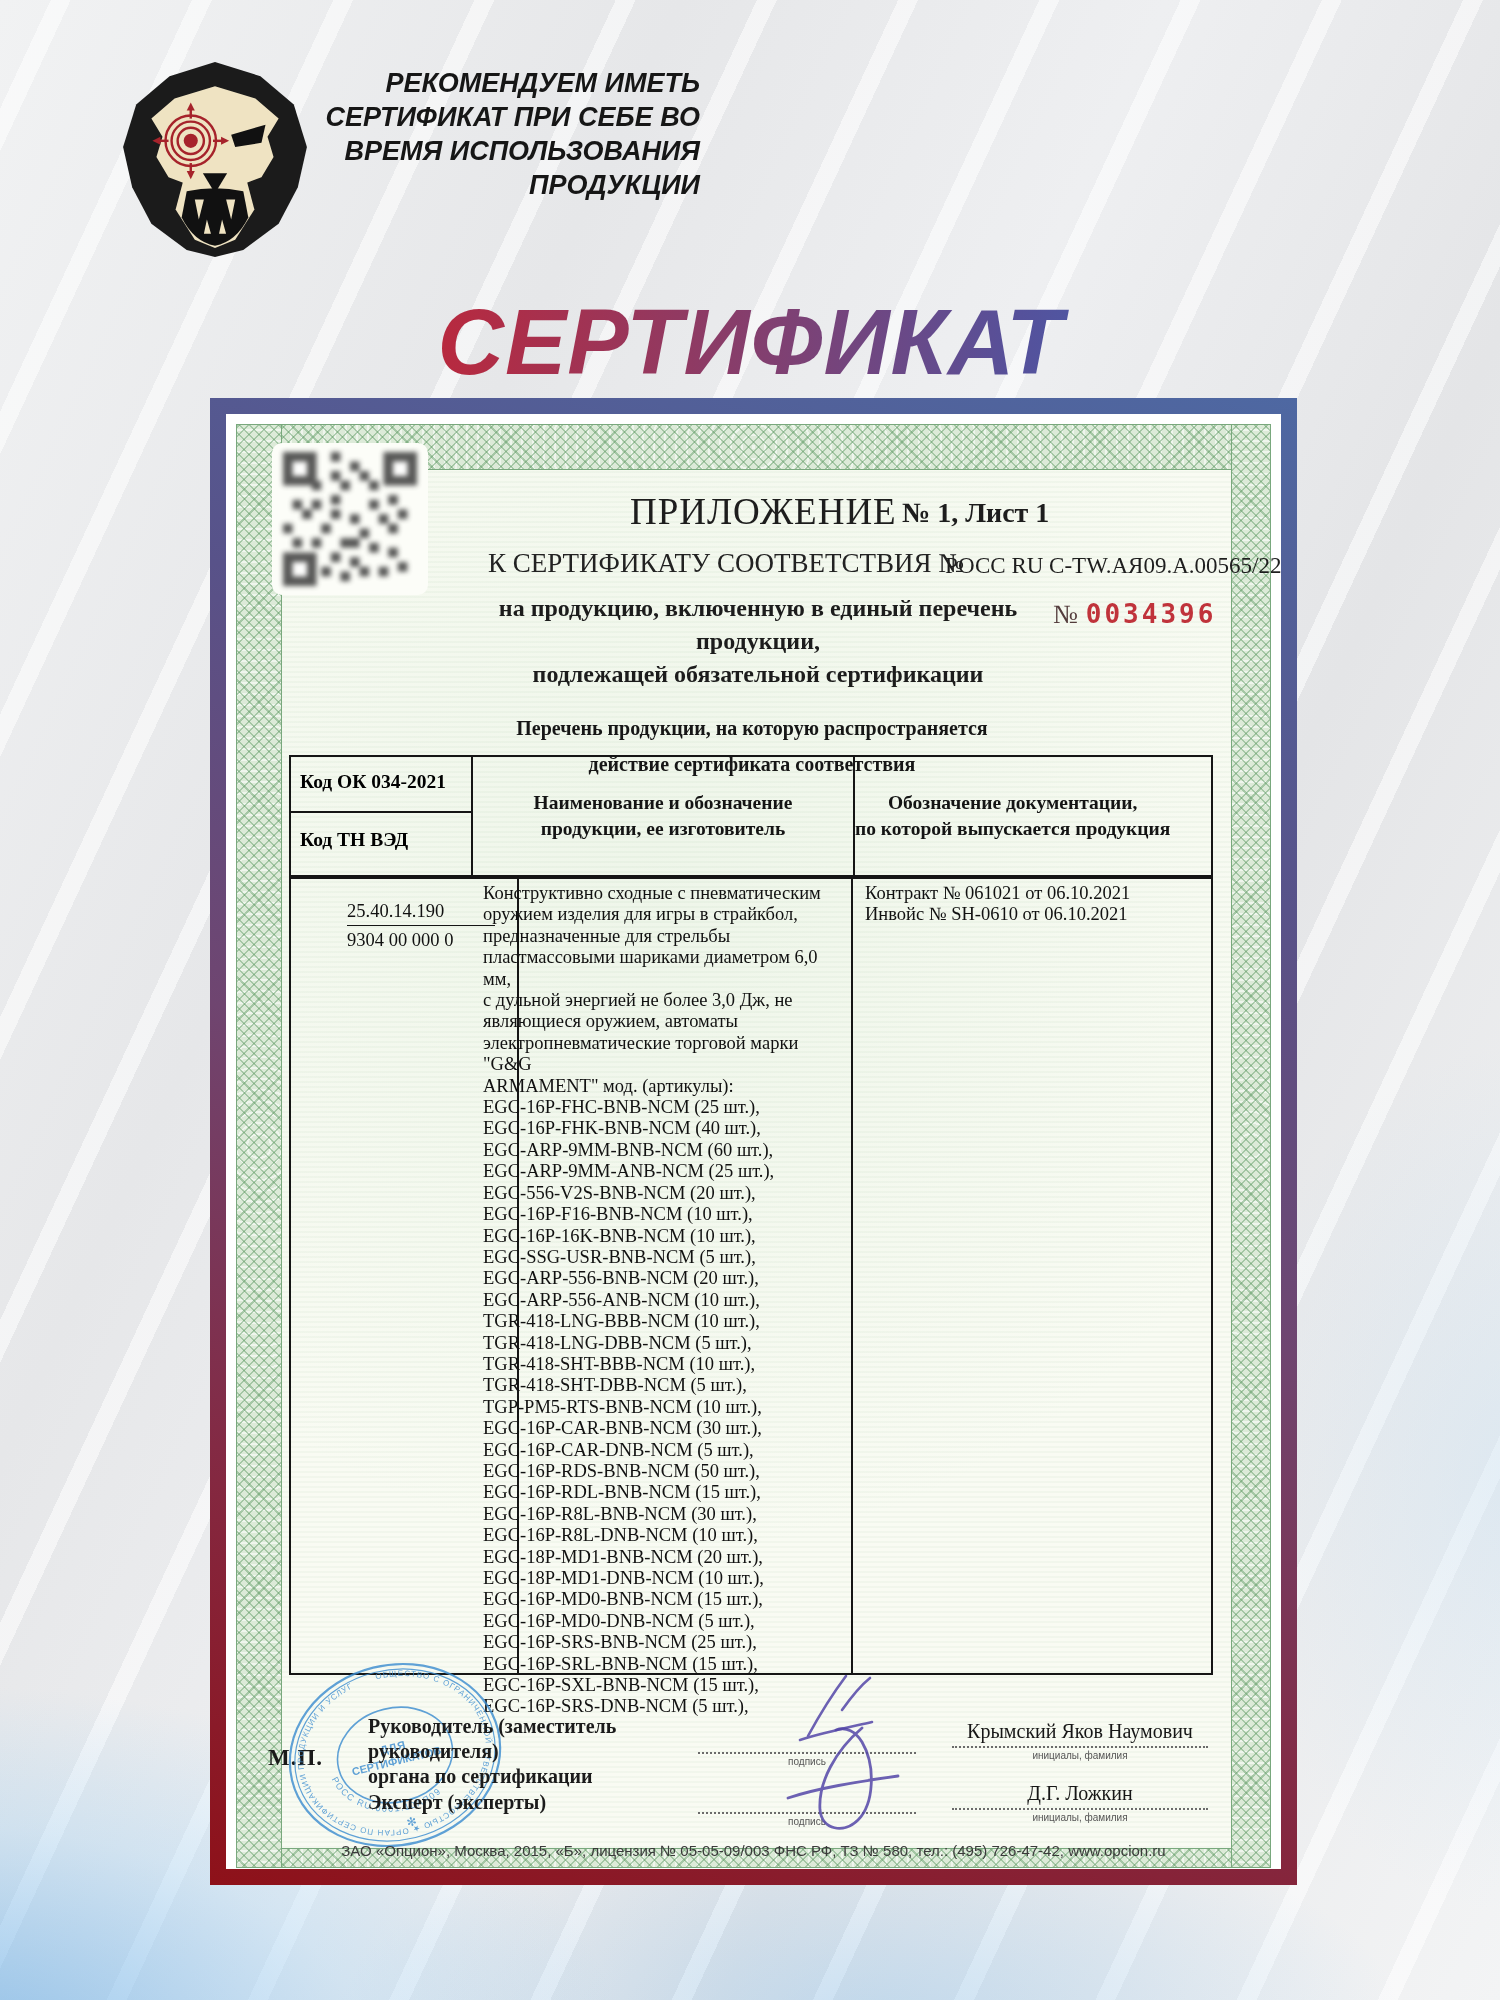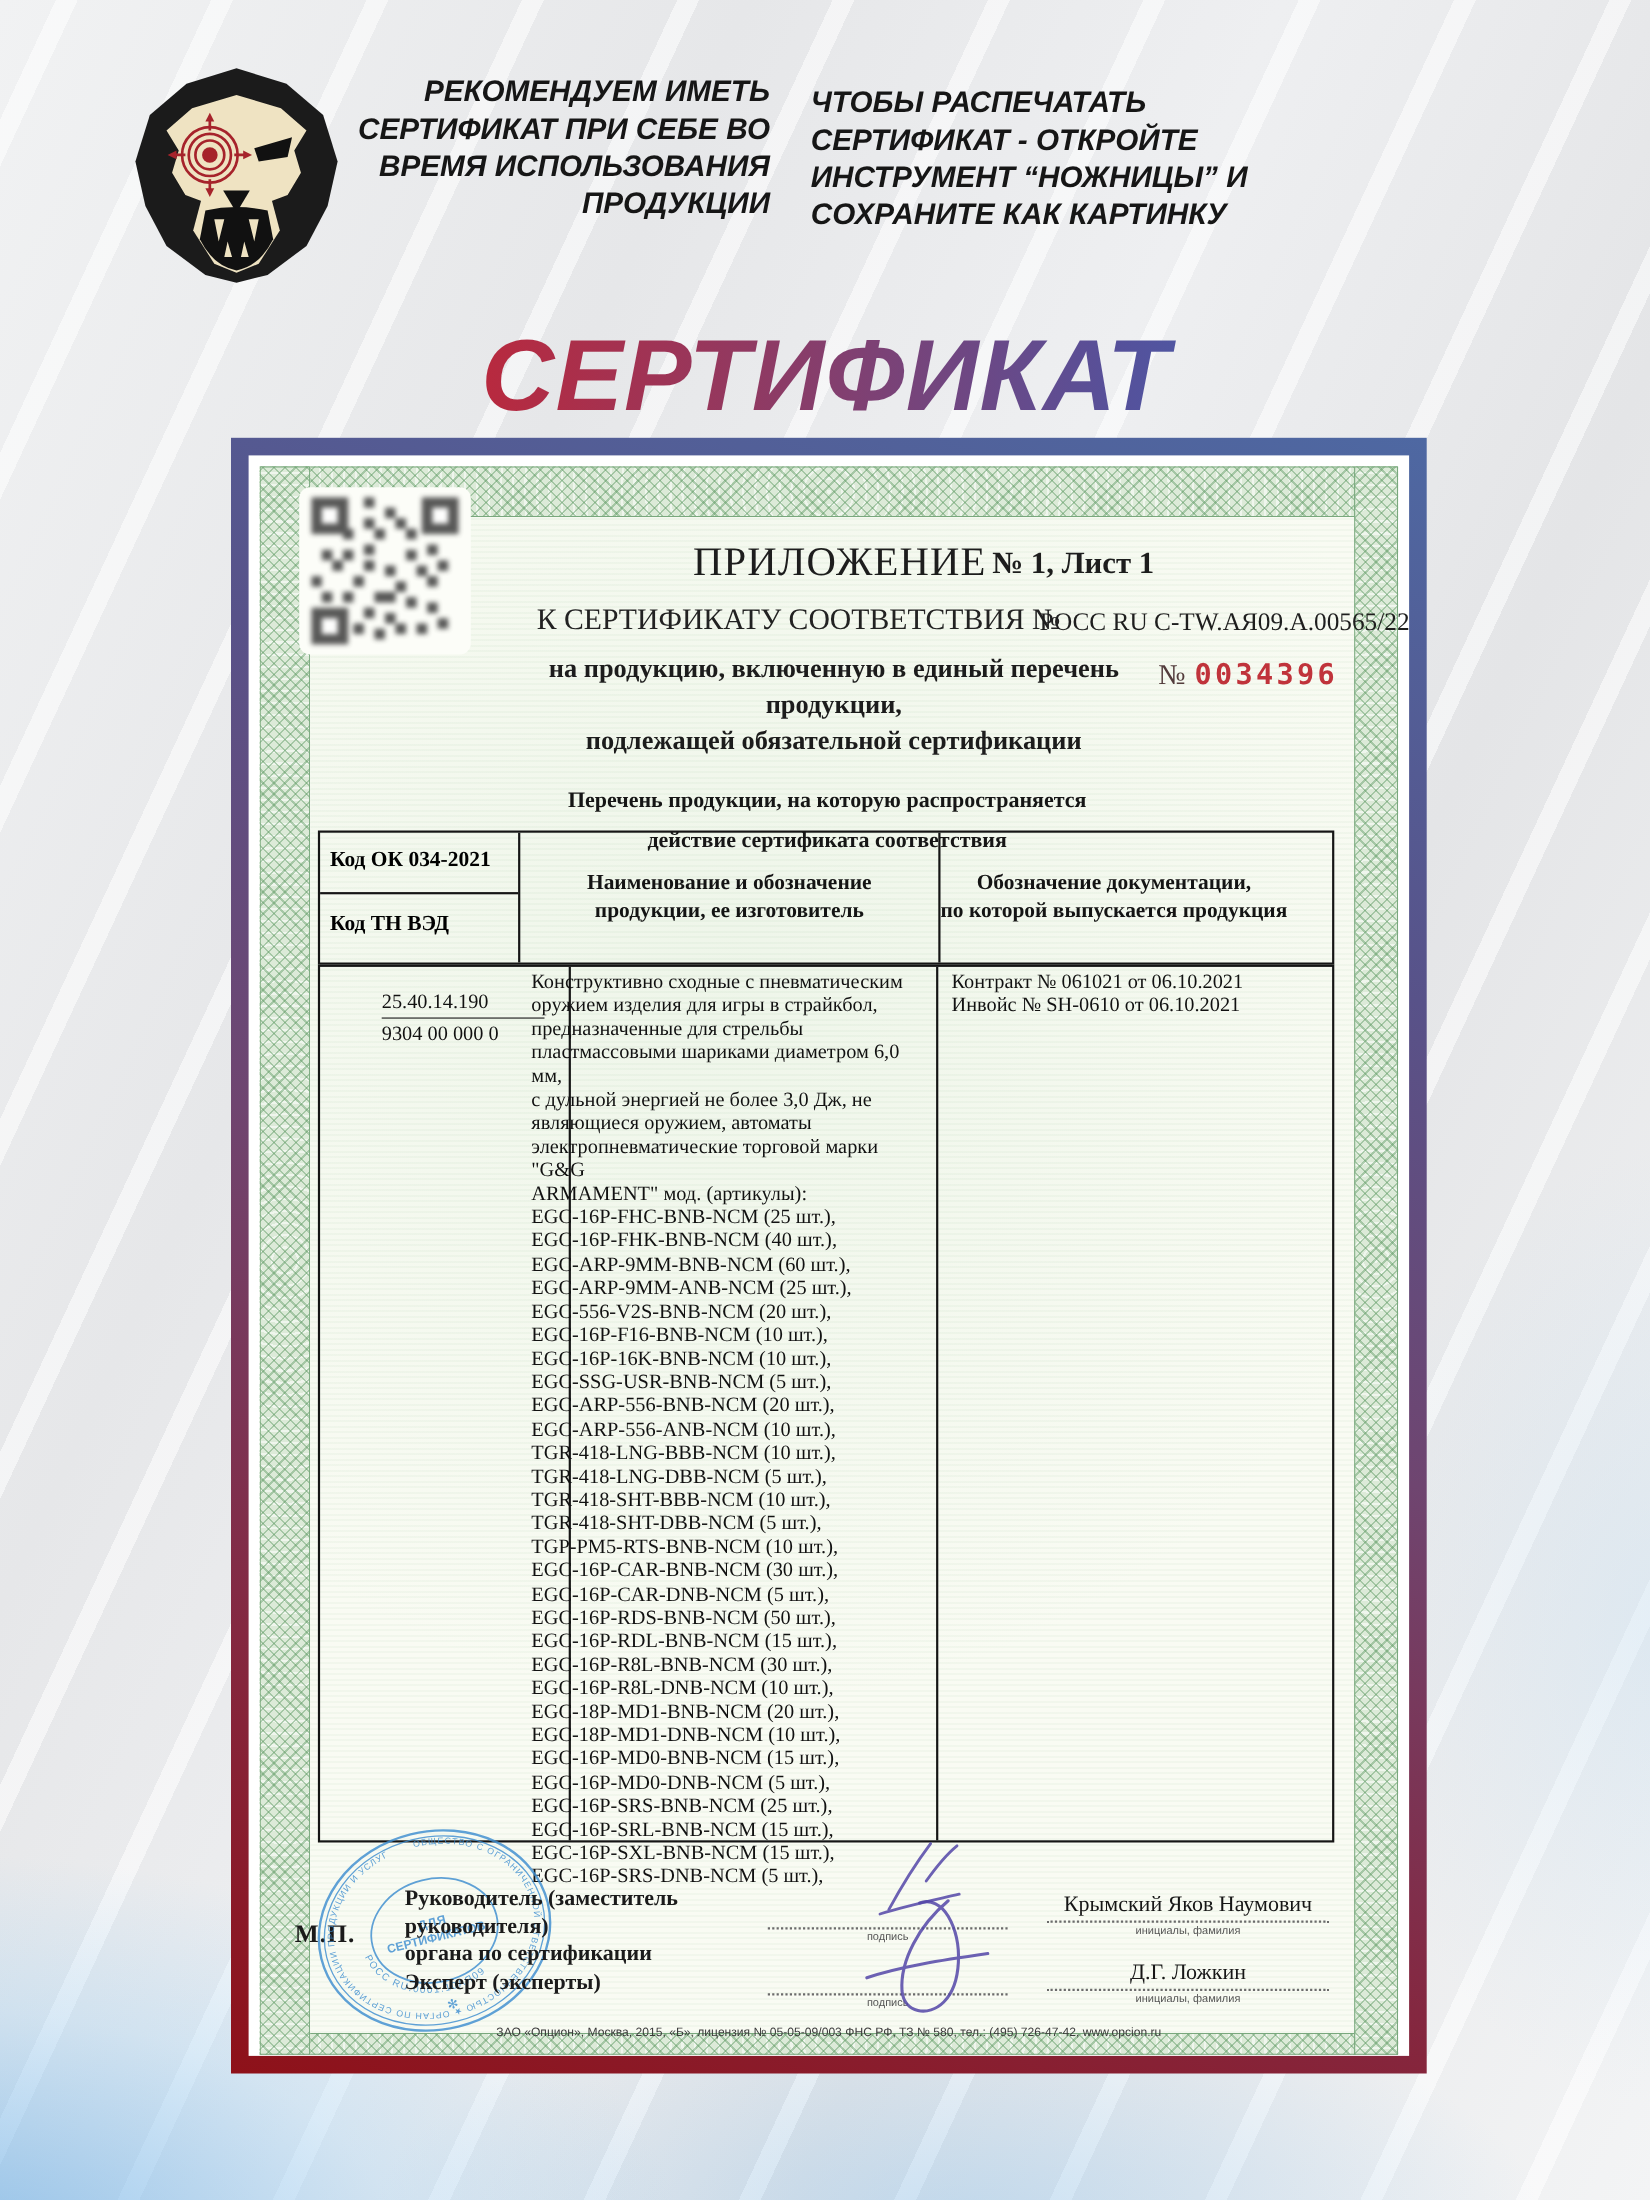--- a/index.html
+++ b/index.html
@@ -94,21 +94,21 @@
   .slot-line{border-bottom:2px dotted #6b6b6b;padding-bottom:2px;font-size:20px;color:#161616;min-height:24px;}
   .slot-cap{font-size:10px;color:#555;padding-top:2px;font-family:"Liberation Sans",sans-serif;}
   .slot-sig1{left:488px;top:1328px;width:218px;}
   .slot-name1{left:742px;top:1322px;width:256px;}
   .slot-sig2{left:488px;top:1388px;width:218px;}
   .slot-name2{left:742px;top:1384px;width:256px;}
   .autograph{position:absolute;pointer-events:none;}
   .sig1{left:570px;top:1268px;}
   .sig2{left:560px;top:1316px;}
   .print-line{position:absolute;left:80px;right:80px;top:1444px;text-align:center;
-      font-family:"Liberation Sans",sans-serif;font-size:11px;color:#3a3a3a;}
+      font-family:"Liberation Sans",sans-serif;font-size:15px;color:#3a3a3a;}
 </style>
 </head>
 <body>
 
 <div class="page">
 
   <div class="logo">
     <svg viewBox="0 0 200 200" width="206" height="202">
       <polygon fill="#1b1b1b" points="100,4 145,18 178,46 191,88 182,128 163,164 128,190 100,197 72,190 37,164 18,128 9,88 22,46 55,18"></polygon>
       <path fill="#efe3c2" d="M100,28 L140,40 L163,60 L152,78 L158,98 L146,118 L125,126 L100,122 L75,126 L54,118 L42,98 L48,78 L37,60 L60,40 Z"></path>
@@ -131,24 +131,20 @@
       <polygon fill="#a6232b" points="76,120 72,112 80,112"></polygon>
       <polygon fill="#a6232b" points="38,82 46,78 46,86"></polygon>
       <polygon fill="#a6232b" points="114,82 106,78 106,86"></polygon>
     </svg>
   </div>
 
   <div class="note note-left">РЕКОМЕНДУЕМ ИМЕТЬ
 СЕРТИФИКАТ ПРИ СЕБЕ ВО
 ВРЕМЯ ИСПОЛЬЗОВАНИЯ
 ПРОДУКЦИИ</div>
-  <div class="note note-right">ЧТОБЫ РАСПЕЧАТАТЬ
-СЕРТИФИКАТ - ОТКРОЙТЕ
-ИНСТРУМЕНТ “НОЖНИЦЫ” И
-СОХРАНИТЕ КАК КАРТИНКУ</div>
   <h1 class="big-title">СЕРТИФИКАТ</h1>
 
   <div class="cert">
     <div class="cert-frame"></div>
     <div class="cert-mat"></div>
     <div class="band band-top"></div>
     <div class="band band-bottom"></div>
     <div class="band band-left"></div>
     <div class="band band-right"></div>
     <div class="paper"></div>

